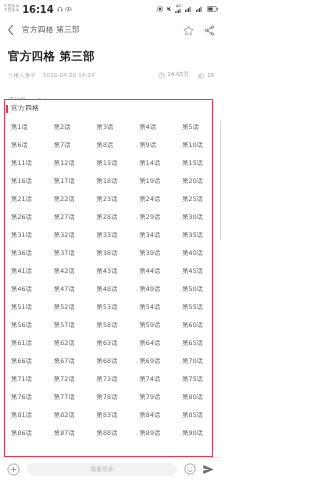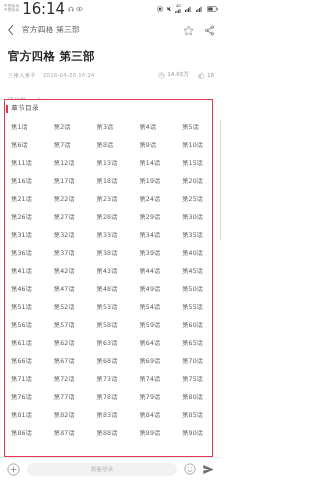--- a/index.html
+++ b/index.html
@@ -12,21 +12,21 @@
   #app { position: relative; width: 222px; height: 480px; background: #fff; }
 
   
   .statusbar {
     height: 18px; display: flex; align-items: center;
     padding: 0 4px; background: #fff; color: #3a3a3a;
   }
   .carrier-block { display: flex; flex-direction: column; justify-content: center;
     line-height: 1.0; margin-right: 3px; }
   .carrier-block span { font-size: 3.6px; letter-spacing: .2px; color: #8a8a8a; }
-  .clock { font-size: 15px; font-weight: 400; letter-spacing: -.1px; color: #2e2e2e; }
+  .clock { font-size: 10px; font-weight: 700; letter-spacing: -.1px; color: #2e2e2e; }
   .sb-left-icons { display: flex; align-items: center; gap: 2px; margin-left: 3px; }
   .sb-spacer { flex: 1; }
   .sb-right-icons { display: flex; align-items: center; gap: 3px; }
   .sb-ic { color: #4a4a4a; display: block; }
   .sig-label { font-size: 3.6px; line-height: 3.6px; color: #4a4a4a; text-align: center; }
   .sig-group { display: flex; flex-direction: column; align-items: center; }
 
   
   .navbar {
     height: 24px; display: flex; align-items: center;
@@ -208,21 +208,21 @@
   </div>
 
   <div class="uploader-row">
     <span class="uploader-text">汉化组</span><span class="uploader-text">:</span>
     <span class="uploader-text uploader-name" style="margin-left:3px">riyo</span>
   </div>
 
   <div class="section">
     <div class="section-head">
       <div class="accent-bar" style="background: rgb(232, 56, 79);"></div>
-      <div class="section-title">章节目录</div>
+      <div class="section-title">官方四格</div>
     </div>
     <div class="grid" id="chapter-grid">
         <div class="chapter-cell">第1话</div>
         <div class="chapter-cell">第2话</div>
         <div class="chapter-cell">第3话</div>
         <div class="chapter-cell">第4话</div>
         <div class="chapter-cell">第5话</div>
         <div class="chapter-cell">第6话</div>
         <div class="chapter-cell">第7话</div>
         <div class="chapter-cell">第8话</div>

